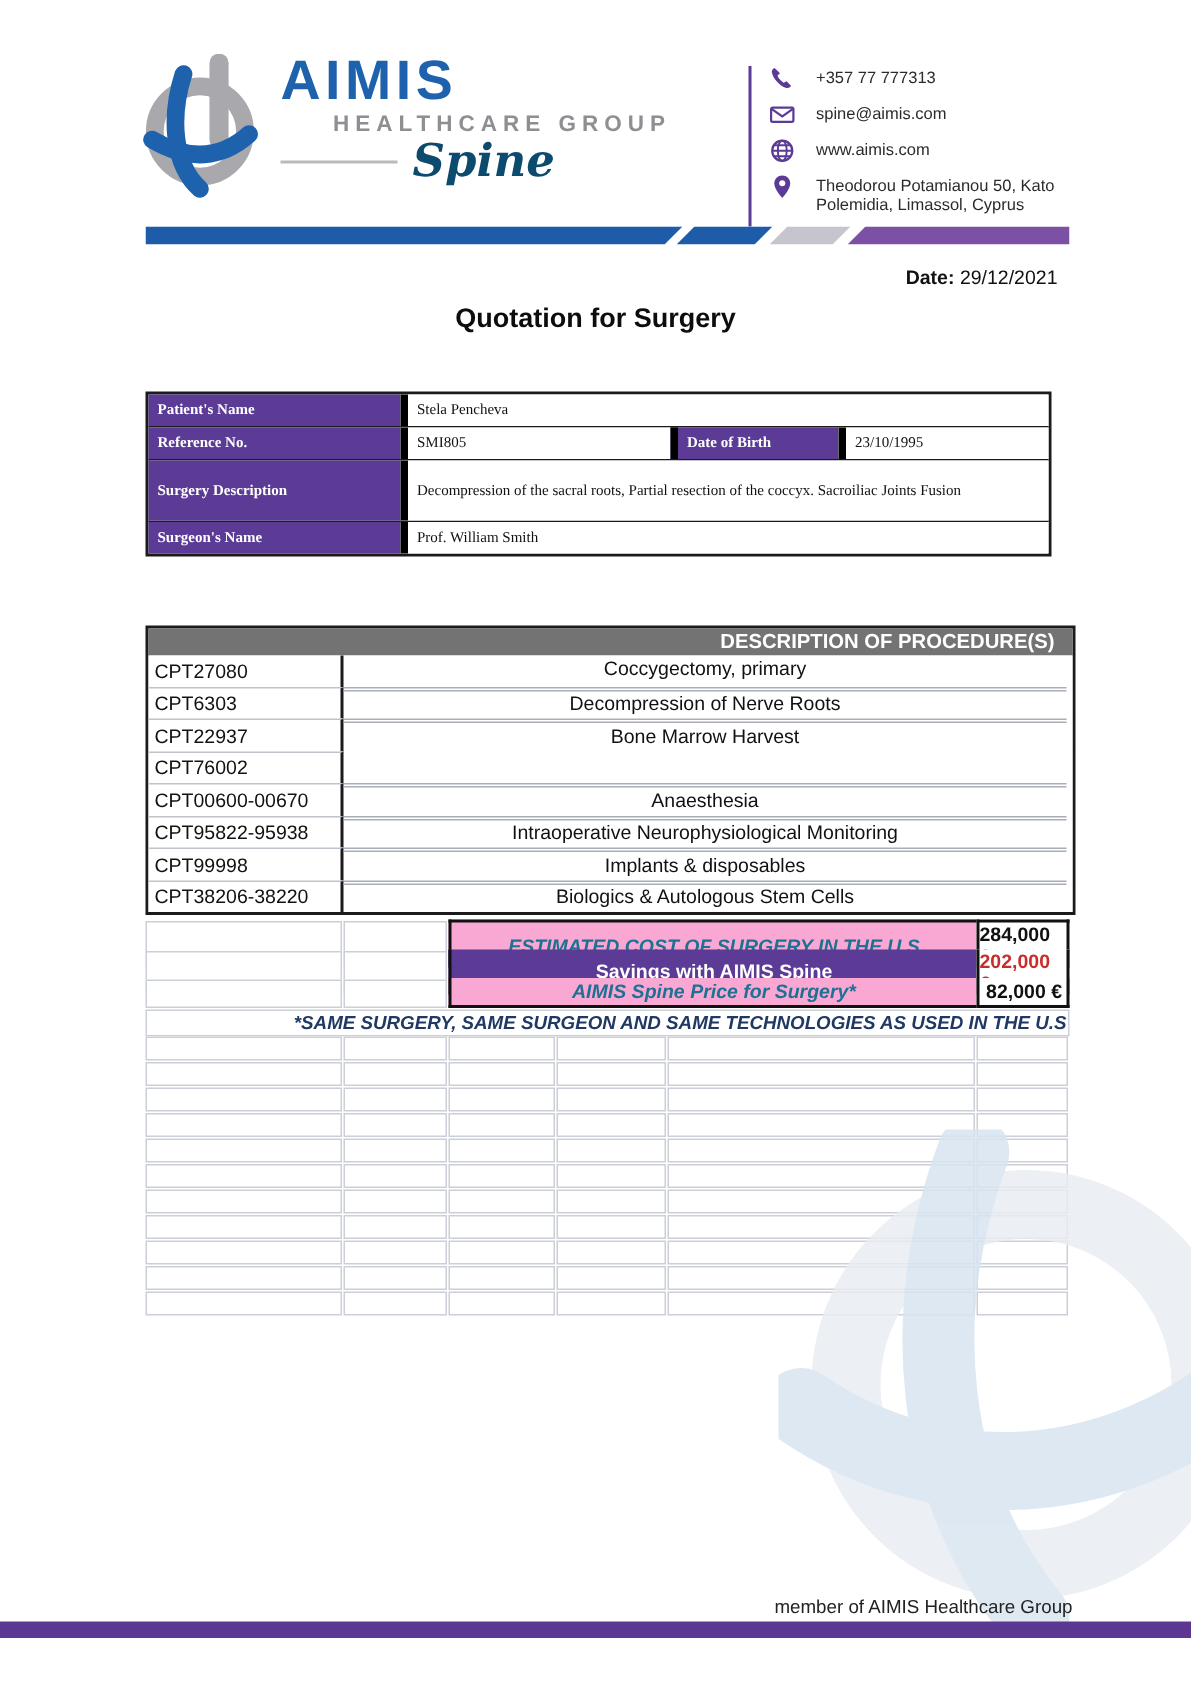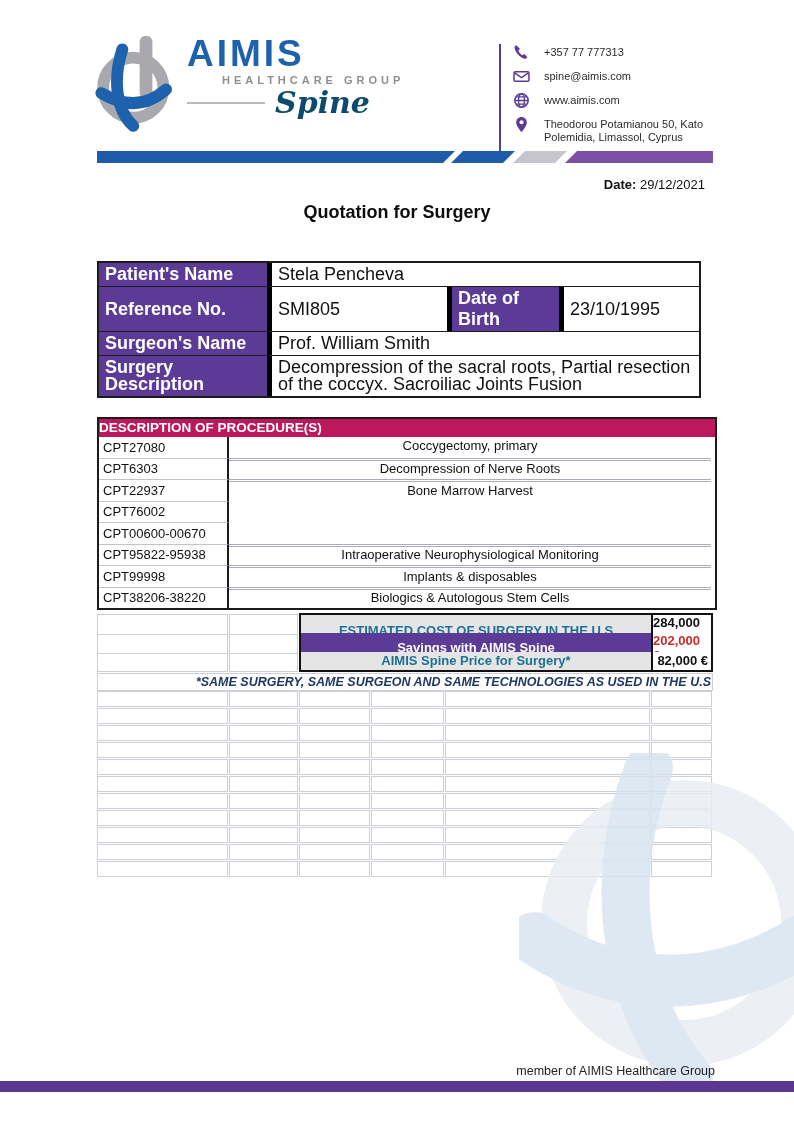--- a/index.html
+++ b/index.html
@@ -3,21 +3,21 @@
 <meta charset="utf-8">
 <style>
   html,body{margin:0;padding:0;background:#ffffff;}
   .page{position:relative;width:794px;height:1123px;margin:0 auto;background:#ffffff;
         font-family:"Liberation Sans",sans-serif;color:#111;overflow:hidden;}
 
   
   .logo{position:absolute;left:95px;top:36px;display:flex;align-items:flex-start;}
   .logo-text{margin-left:10px;}
   .logo-name{font-size:37px;font-weight:bold;letter-spacing:3px;color:#1E62AE;line-height:36px;}
-  .logo-sub{font-size:11px;font-weight:bold;letter-spacing:4px;color:#8E8E93;margin-top:2px;padding-left:35px;}
+  .logo-sub{font-size:15px;font-weight:bold;letter-spacing:4px;color:#8E8E93;margin-top:2px;padding-left:35px;}
   .logo-tagrow{display:flex;align-items:center;margin-top:2px;}
   .logo-dash{width:78px;height:0;border-top:2px solid #b9b9be;margin-right:10px;}
   .logo-tag{font-family:"DejaVu Serif",serif;font-style:italic;font-weight:bold;
             font-size:30px;color:#0c4a6e;line-height:30px;}
 
   
   .contacts{position:absolute;left:499px;top:44px;border-left:2px solid #5B3B96;padding-left:12px;}
   .contact-row{display:flex;align-items:flex-start;margin-bottom:7px;}
   .contact-icon{width:17px;height:17px;flex:0 0 17px;margin-right:14px;margin-top:0;}
   .contact-text{font-size:11px;color:#2b2b2b;line-height:13px;padding-top:2px;}
@@ -28,43 +28,43 @@
   
   .date-line{position:absolute;left:97px;top:177px;width:608px;text-align:right;font-size:13px;}
   .date-line b{font-weight:bold;}
   .doc-title{position:absolute;left:0;top:202px;width:794px;text-align:center;
              font-size:18px;font-weight:bold;color:#0d0d0d;}
 
   
   .patient-table{position:absolute;left:97px;top:261px;width:600px;border:2px solid #1b1b1b;}
   .pt-row{display:grid;grid-template-columns:168px 180px 112px 140px;}
   .pt-row + .pt-row{border-top:1px solid #1b1b1b;}
-  .pt-cell{display:flex;align-items:center;font-size:18px;padding:1px 6px;min-height:19px;background:#fff;}
+  .pt-cell{display:flex;align-items:center;font-size:10px;padding:1px 6px;min-height:19px;background:#fff;font-family:Liberation Serif, serif;}
   .pt-label{background:#5B3B96;color:#fff;font-weight:bold;}
   .pt-span3{grid-column:2 / span 3;}
   .pt-vline{border-left:5px solid #000000;}
   .pt-desc{min-height:38px;line-height:17px;align-items:center;}
 
   
   .proc-table{position:absolute;left:97px;top:417px;width:616px;border:2px solid #1b1b1b;}
-  .proc-header{background:#be185d;color:#fff;font-weight:bold;font-size:13.5px;
-               text-align:left;padding:1px 0;height:16px;line-height:15px;}
+  .proc-header{background:#737373;color:#fff;font-weight:bold;font-size:13.5px;
+               text-align:right;padding:1px 12px;height:16px;line-height:15px;}
   .proc-row{display:grid;grid-template-columns:130px 482px;background:#fff;}
   .proc-code{font-size:13px;padding:1px 4px;display:flex;align-items:center;
              border-right:2px solid #1b1b1b;border-top:1px solid #bfc3ca;height:18.5px;}
   .proc-desc{font-size:13px;display:flex;align-items:center;justify-content:center;
              border-top:3px double #a8adb6;height:16.5px;}
   .proc-row:first-of-type .proc-code,.proc-row:first-of-type .proc-desc{border-top:none;}
 
   
   .cost-block{position:absolute;left:97px;top:613px;width:616px;}
   .cost-row{display:grid;grid-template-columns:132px 70px 352px 62px;height:19.5px;}
   .gcell{background:#fff;border:1px solid #CBCFD7;margin:1px 1px 0 0;}
-  .cost-label{display:flex;align-items:center;justify-content:center;background:#e5e5e5;
-              border-left:2px solid #111;font-size:13px;font-weight:bold;color:#1E7192;}
+  .cost-label{display:flex;align-items:center;justify-content:center;background:#f9a8d4;
+              border-left:2px solid #111;font-size:13px;font-weight:bold;font-style:italic;color:#1E7192;}
   .cost-value{display:flex;align-items:center;justify-content:flex-end;background:#fff;
               border-left:2px solid #111;border-right:2px solid #111;
               font-size:13px;font-weight:bold;padding-right:3px;}
   .cost-row.first .cost-label,.cost-row.first .cost-value{border-top:2px solid #111;}
   .cost-row.last .cost-label,.cost-row.last .cost-value{border-bottom:2px solid #111;}
   .cost-label.savings{background:#5B3B96;color:#fff;font-style:normal;}
   .cost-value.red{color:#CC2B2B;}
 
   .cost-note{display:flex;align-items:center;justify-content:flex-end;height:16px;
              border:1px solid #CBCFD7;margin-top:1px;background:#fff;
@@ -152,26 +152,26 @@
       <div class="pt-cell pt-label">Patient's Name</div>
       <div class="pt-cell pt-span3 pt-vline">Stela Pencheva</div>
     </div>
     <div class="pt-row">
       <div class="pt-cell pt-label">Reference No.</div>
       <div class="pt-cell pt-vline">SMI805</div>
       <div class="pt-cell pt-label pt-vline">Date of Birth</div>
       <div class="pt-cell pt-vline">23/10/1995</div>
     </div>
     <div class="pt-row">
+      <div class="pt-cell pt-label pt-desc">Surgery Description</div>
+      <div class="pt-cell pt-span3 pt-vline pt-desc">Decompression of the sacral roots, Partial resection of the coccyx. Sacroiliac Joints Fusion</div>
+    </div>
+    <div class="pt-row">
       <div class="pt-cell pt-label">Surgeon's Name</div>
       <div class="pt-cell pt-span3 pt-vline">Prof. William Smith</div>
-    </div>
-    <div class="pt-row">
-      <div class="pt-cell pt-label pt-desc">Surgery Description</div>
-      <div class="pt-cell pt-span3 pt-vline pt-desc">Decompression of the sacral roots, Partial resection of the coccyx. Sacroiliac Joints Fusion</div>
     </div>
   </div>
 
   <div class="proc-table">
     <div class="proc-header">DESCRIPTION OF PROCEDURE(S)</div>
     <div id="proc-rows">
         <div class="proc-row">
           <div class="proc-code">CPT27080</div>
           <div class="proc-desc">Coccygectomy, primary</div>
         </div>
@@ -181,20 +181,21 @@
         </div>
         <div class="proc-row">
           <div class="proc-code">CPT22937</div>
           <div class="proc-desc">Bone Marrow Harvest</div>
         </div>
         <div class="proc-row">
           <div class="proc-code">CPT76002</div>
         </div>
         <div class="proc-row">
           <div class="proc-code">CPT00600-00670</div>
+          <div class="proc-desc">Anaesthesia</div>
         </div>
         <div class="proc-row">
           <div class="proc-code">CPT95822-95938</div>
           <div class="proc-desc">Intraoperative Neurophysiological Monitoring</div>
         </div>
         <div class="proc-row">
           <div class="proc-code">CPT99998</div>
           <div class="proc-desc">Implants &amp; disposables</div>
         </div>
         <div class="proc-row">

